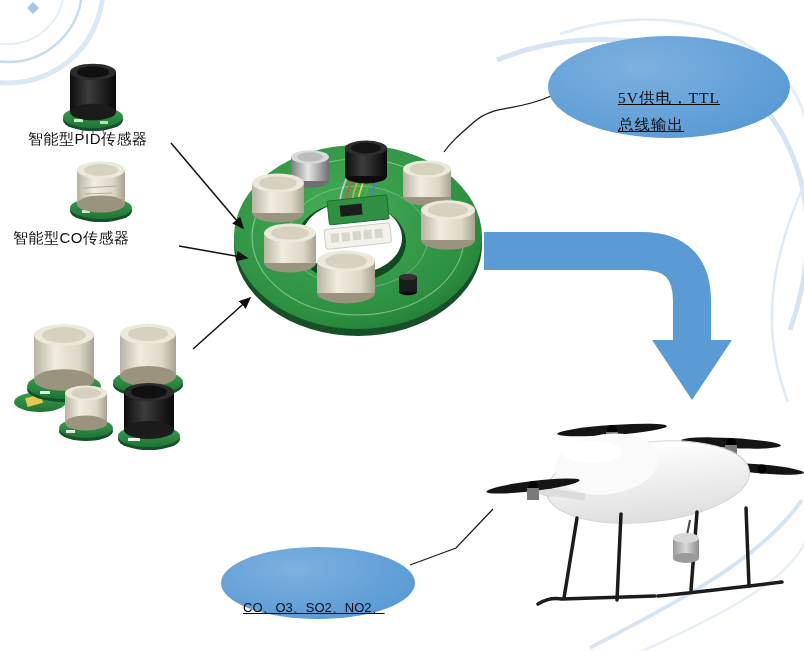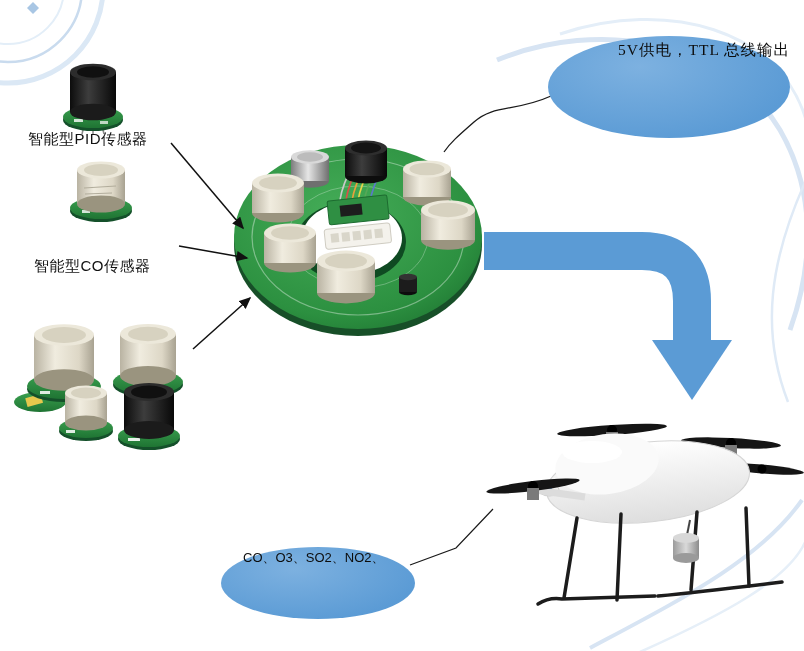--- a/index.html
+++ b/index.html
@@ -1,22 +1,22 @@
 <!DOCTYPE html>
 <html><head>
 <meta charset="utf-8">
 <style>
   * { margin:0; padding:0; box-sizing:border-box; }
   html,body { background:#ffffff; font-family:"Liberation Sans", sans-serif; }
   .canvas { position:relative; width:804px; height:651px; background:#fff; overflow:hidden; }
   .scene { position:absolute; left:0; top:0; width:804px; height:651px; }
   .label { position:absolute; color:#111; font-size:15px; white-space:nowrap; letter-spacing:0.5px; }
   .label-pid { left:28px; top:130px; }
-  .label-co  { left:34px; top:229px;margin-top:28px; }
-  .callout { position:absolute; border-radius:50%; display:flex; justify-content:space-between; color:#0c0c0c; }
+  .label-co  { left:13px; top:229px; }
+  .callout { position:absolute; border-radius:50%; display:flex; flex-direction:column; justify-content:flex-end; color:#0c0c0c;text-decoration:underline; }
   .callout-power {
     left:548px; top:36px; width:242px; height:102px;
     background:radial-gradient(ellipse at 38% 30%, #7db1e0, #5b9bd5 75%);
     padding-left:70px; font-family:"Liberation Serif", serif;
     font-size:15.5px; line-height:27px; letter-spacing:1px;
   }
   .callout-gases {
     left:221px; top:547px; width:194px; height:72px;
     background:radial-gradient(ellipse at 38% 30%, #7db1e0, #5b9bd5 75%);
     padding-left:22px; font-size:13px; line-height:22px;

